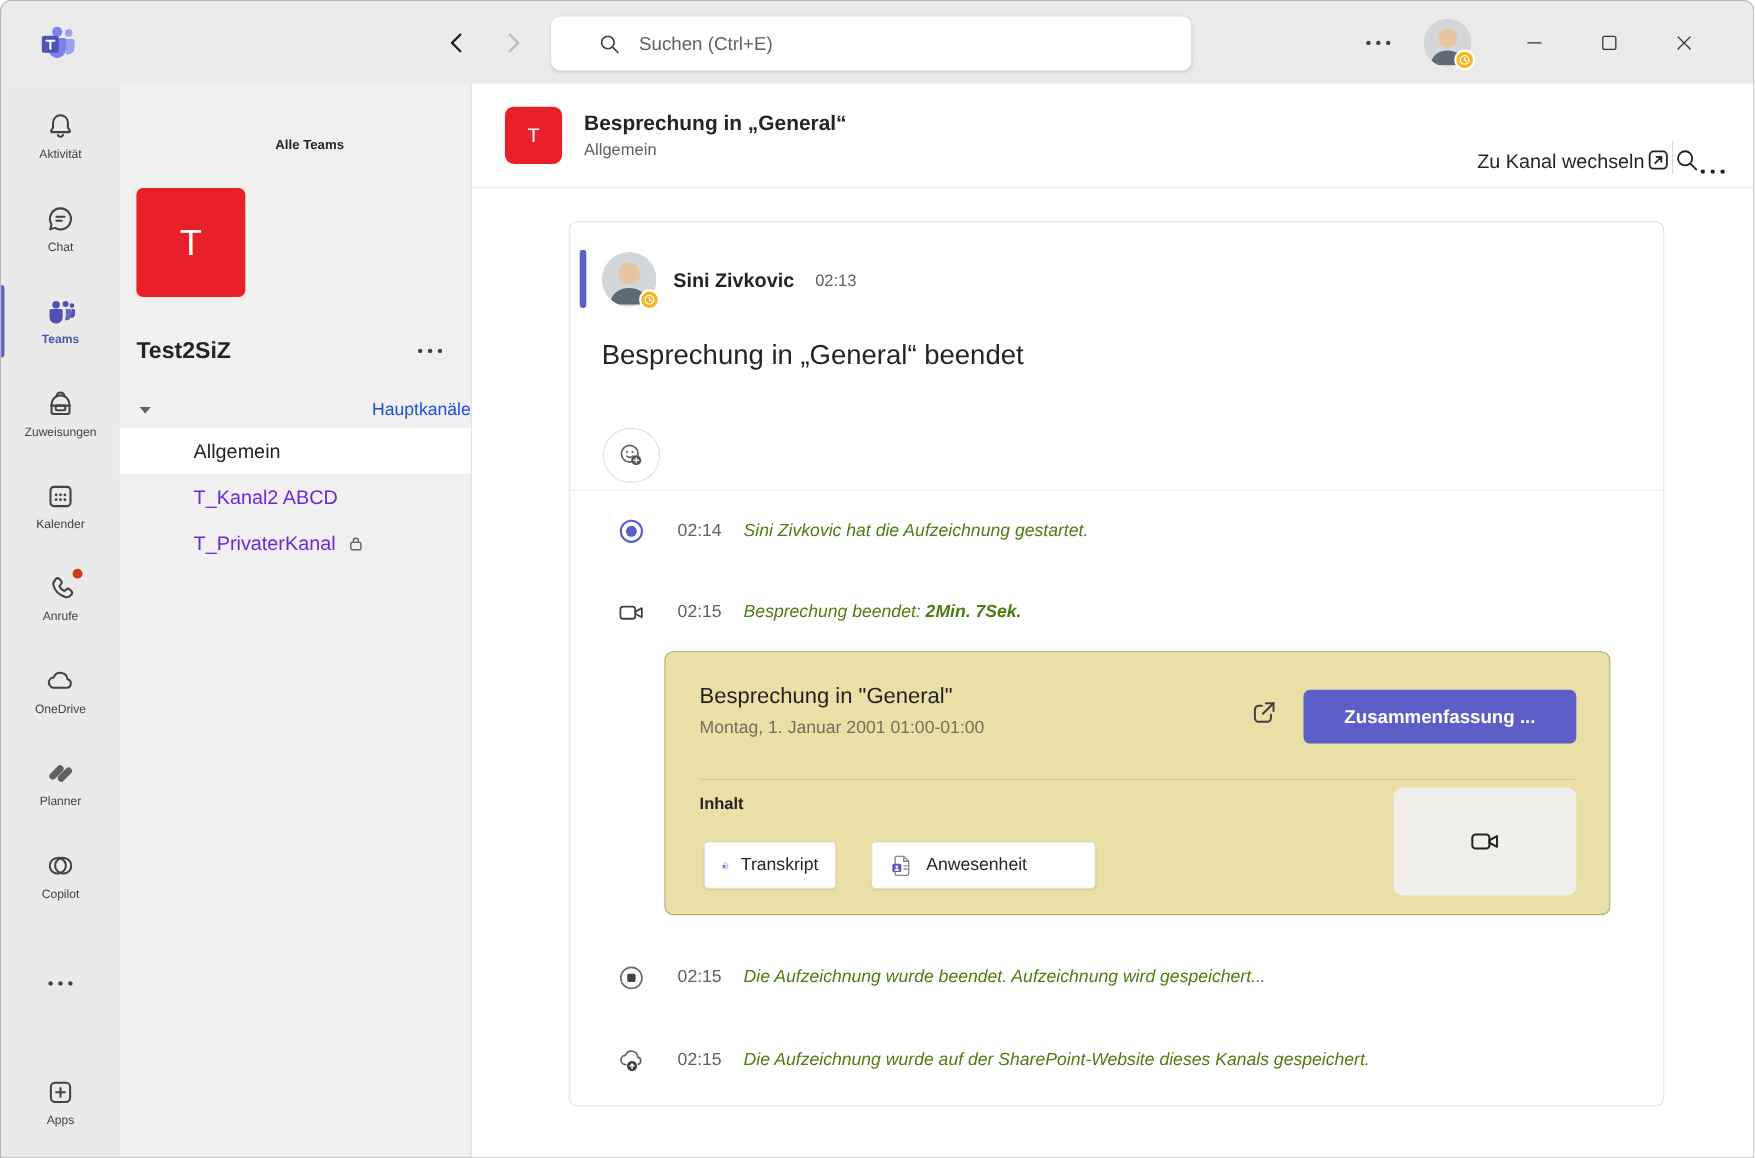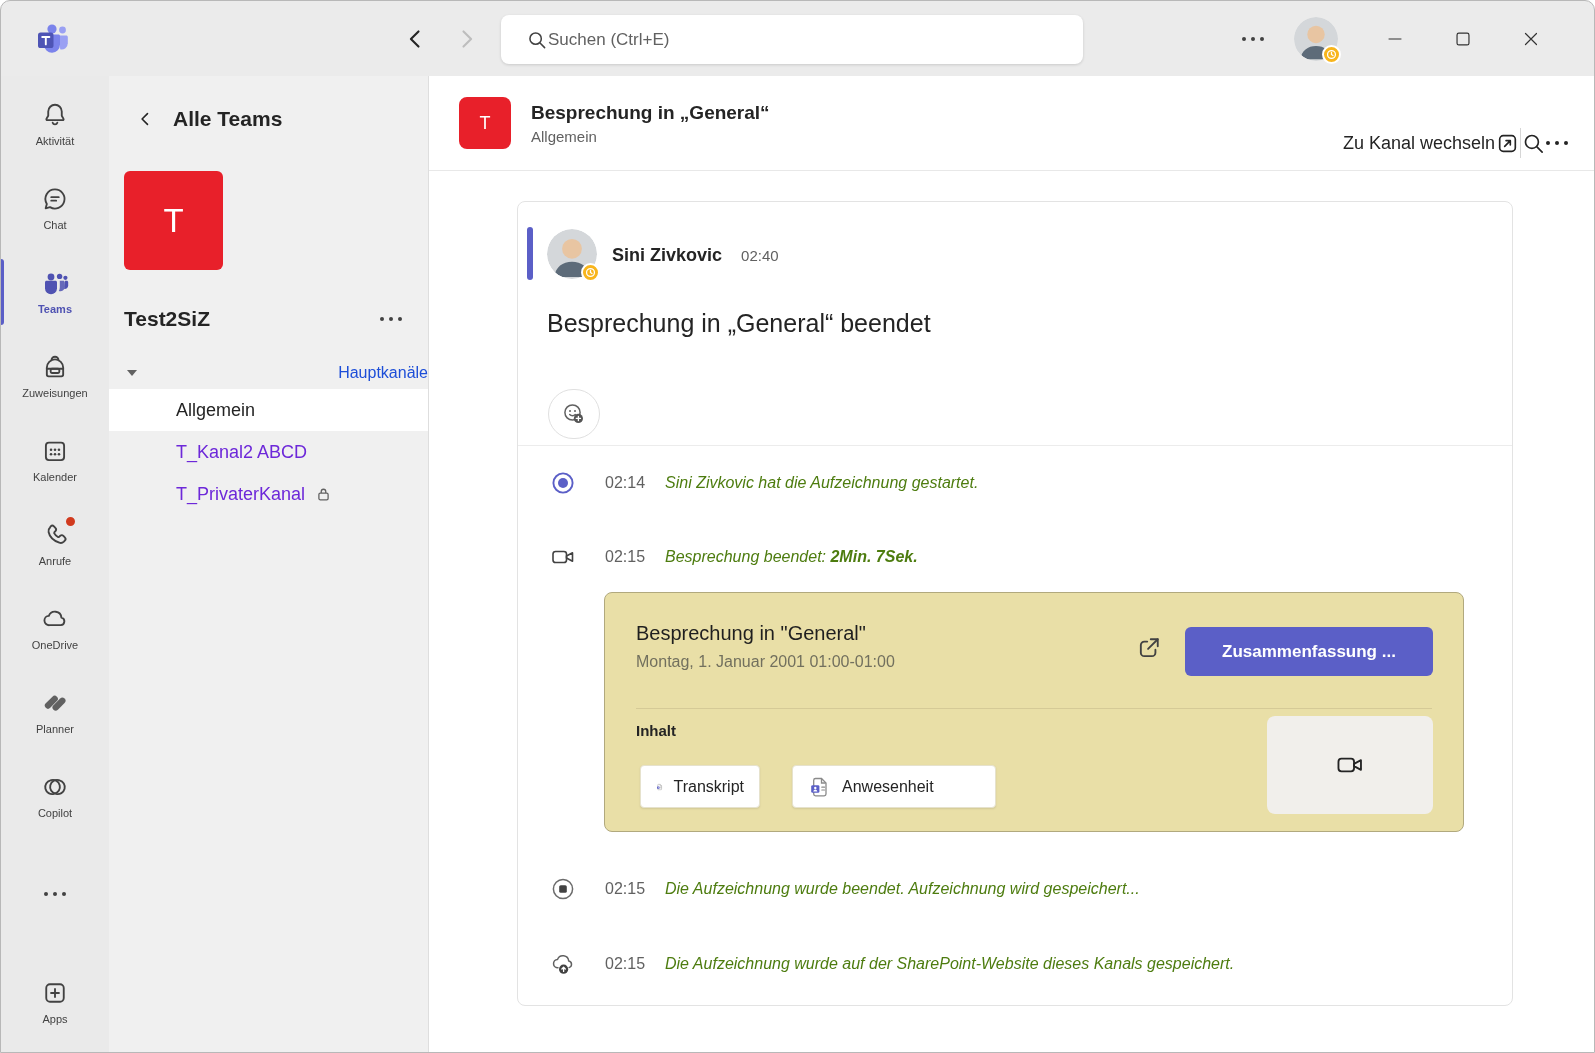--- a/index.html
+++ b/index.html
@@ -4,21 +4,21 @@
 <style>
   * { margin:0; padding:0; box-sizing:border-box; }
   html,body { width:1595px; height:1053px; background:#fff; font-family:"Liberation Sans", sans-serif; overflow:hidden; }
   .window { width:1595px; height:1053px; background:#ebebeb; border:1px solid #b8b8b8; border-radius:10px 10px 0 0; overflow:hidden; display:flex; flex-direction:column; }
 
   
   .titlebar { position:relative; flex:0 0 75px; height:75px; }
   .tb-logo { position:absolute; left:33px; top:17px; width:42px; height:42px; }
   .tb-back { position:absolute; left:400px; top:24px; width:28px; height:28px; color:#242424; }
   .tb-fwd  { position:absolute; left:452px; top:24px; width:28px; height:28px; color:#bdbdbd; }
-  .searchbox { position:absolute; left:500px; top:14px; width:582px; height:49px; background:#fff; border-radius:8px; box-shadow:0 1px 3px rgba(0,0,0,.14); display:flex; align-items:center; padding-left:25px; }
+  .searchbox { position:absolute; left:500px; top:14px; width:582px; height:49px; background:#fff; border-radius:8px; box-shadow:0 1px 3px rgba(0,0,0,.14); display:flex; align-items:center; padding-left:42px; gap:16px; }
   .searchbox svg { width:22px; height:22px; color:#424242; flex:0 0 auto; }
   .searchbox input { border:none; outline:none; background:transparent; font-family:inherit; font-size:17px; color:#424242; width:440px; }
   .searchbox input::placeholder { color:#616161; opacity:1; }
   .tb-more { position:absolute; left:1232px; top:26px; width:40px; height:24px; display:flex; align-items:center; justify-content:center; }
   .avatar-wrap { position:absolute; width:44px; height:44px; }
   .tb-avatar { left:1293px; top:16px; }
   .avatar-wrap svg.photo { width:100%; height:100%; border-radius:50%; display:block; }
   .status-badge { position:absolute; right:-3px; bottom:-3px; width:19px; height:19px; border-radius:50%; background:var(--away-yellow,#f8b51c); border:2px solid #fff; display:flex; align-items:center; justify-content:center; }
   .status-badge svg { width:11px; height:11px; }
   .winbtn { position:absolute; top:15px; width:46px; height:46px; display:flex; align-items:center; justify-content:center; color:#333; }
@@ -36,57 +36,57 @@
   .rail-item.selected::before { content:""; position:absolute; left:0; top:9px; bottom:9px; width:3px; border-radius:0 3px 3px 0; background:var(--accent,#5b5fc7); }
   .rail-dot-badge { position:absolute; top:13px; right:32px; width:13px; height:13px; border-radius:50%; background:var(--badge-red,#d13a1e); border:2px solid #eaeaea; }
   .rail-more { height:40px; margin-top:36px; display:flex; align-items:center; justify-content:center; color:#424242; }
   .rail-item.apps { margin-top:auto; margin-bottom:8px; }
 
   .dots { display:flex; gap:5px; }
   .dots i { width:4px; height:4px; border-radius:50%; background:currentColor; display:block; }
 
   
   .sidebar { flex:0 0 320px; background:#f0f0f0; border-right:1px solid #dedede; }
-  .sb-header { display:flex; align-items:center; gap:18px; padding:30px 0 0 26px; height:56px; font-size:21px; font-weight:700; color:#242424; }
+  .sb-header { display:flex; align-items:center; gap:18px; padding:30px 0 0 26px; height:56px; font-size:12px; font-weight:700; color:#242424;flex-direction:column; }
   .sb-header svg { width:20px; height:20px; color:#242424; }
   .team-logo { width:99px; height:99px; margin:39px 0 0 15px; border-radius:6px; background:var(--team-red,#e8202a); color:#fff; display:flex; align-items:center; justify-content:center; font-size:33px; font-weight:400; }
   .team-row { display:flex; align-items:center; justify-content:space-between; margin:36px 26px 0 15px; height:26px; }
   .team-name { font-size:21px; font-weight:700; color:#242424; }
   .team-more { color:#424242; }
   .section-row { display:flex; align-items:center; gap:9px; margin:30px 0 5px 18px; height:22px; font-size:16px; color:#1d4ed8;justify-content:space-between; }
   .caret-down { width:0; height:0; border-left:5px solid transparent; border-right:5px solid transparent; border-top:6px solid #616161; }
   .channel { height:42px; display:flex; align-items:center; gap:10px; padding-left:67px; font-size:18px; color:#6d28d9; }
   .channel.selected { background:#fff; color:#242424; }
   .channel svg { width:17px; height:17px; color:#616161; }
 
   
   .main { flex:1; background:#fff; display:flex; flex-direction:column; min-width:0; }
   .main-header { flex:0 0 95px; display:flex; align-items:center; border-bottom:1px solid #e8e8e8; }
   .mh-icon { width:52px; height:52px; margin-left:30px; border-radius:8px; background:var(--team-red,#e8202a); color:#fff; font-size:18px; display:flex; align-items:center; justify-content:center; }
   .mh-titles { margin-left:20px; }
   .mh-title { font-size:19px; font-weight:700; color:#242424; }
   .mh-sub { font-size:15px; color:#616161; margin-top:4px; }
-  .mh-actions { margin-left:auto; margin-right:26px; display:flex; align-items:center; color:#242424;margin-top:40px; }
+  .mh-actions { margin-left:auto; margin-right:26px; display:flex; align-items:flex-end; color:#242424;margin-top:40px; }
   .mh-switch { font-size:18px; cursor:default; }
   .mh-actions svg { width:25px; height:25px; }
   .mh-sep { width:1px; height:30px; background:#d6d6d6; }
 
   .content { flex:1; position:relative; }
   .msg-card { position:absolute; left:88px; top:30px; width:996px; height:805px; background:#fff; border:1px solid #e3e3e3; border-radius:8px; }
   .accent-bar { position:absolute; left:9px; top:25px; width:6px; height:53px; border-radius:3px; background:var(--accent,#5b5fc7); }
   .msg-avatar { left:29px; top:27px; width:50px; height:50px; position:absolute; }
   .msg-head { position:absolute; left:94px; top:28px; height:50px; display:flex; align-items:center; gap:19px; }
   .msg-author { font-size:18px; font-weight:600; color:#242424; }
   .msg-time { font-size:15px; color:#616161; }
   .msg-title { position:absolute; left:29px; top:107px; font-size:25px; font-weight:400; color:#242424; }
   .react-btn { position:absolute; left:30px; top:187px; width:52px; height:50px; background:#fff; border:1px solid #e0e0e0; border-radius:25px; display:flex; align-items:center; justify-content:center; }
   .react-btn svg { width:26px; height:26px; }
   .card-divider { position:absolute; left:0; right:0; top:243px; height:1px; background:#ececec; }
 
-  .event { position:absolute; left:32px; right:30px; height:36px; display:flex; align-items:center; }
+  .event { position:absolute; left:43px; right:30px; height:36px; display:flex; align-items:center; }
   .ev1 { top:263px; } .ev2 { top:337px; } .ev3 { top:669px; } .ev4 { top:744px; }
   .ev-icon { width:26px; height:26px; flex:0 0 26px; display:flex; align-items:center; justify-content:center; }
   .ev-icon svg { width:26px; height:26px; }
   .ev-time { margin-left:29px; width:44px; font-size:16px; color:#616161; flex:0 0 44px; }
   .ev-text { margin-left:16px; font-size:16px; color:#4d7c0f; white-space:nowrap;font-style:italic; }
   .ev-text b { font-weight:700; }
 
   .meeting-card { position:absolute; left:86px; top:390px; width:860px; height:240px; background:var(--meeting-card-bg,#e9dfa7); border:1px solid #b1a97e; border-radius:8px; }
   .mc-title { position:absolute; left:31px; top:29px; font-size:20px; color:#1f1f1f; }
   .mc-date { position:absolute; left:31px; top:60px; font-size:16px; color:#72705e; }
@@ -362,21 +362,21 @@
             <span class="status-badge">
               <svg viewBox="0 0 12 12" fill="none" stroke="#fff" stroke-width="1.4" stroke-linecap="round">
                   <circle cx="6" cy="6" r="4.3"></circle>
                   <path d="M6 3.8V6l1.6 1.2"></path>
                 </svg>
             </span>
           </div>
 
           <div class="msg-head">
             <span class="msg-author">Sini Zivkovic</span>
-            <span class="msg-time">02:40</span>
+            <span class="msg-time">02:13</span>
           </div>
 
           <div class="msg-title">Besprechung in „General“ beendet</div>
 
           <div class="react-btn">
             <svg viewBox="0 0 26 26">
               <circle cx="11.5" cy="11.5" r="7.6" fill="none" stroke="#616161" stroke-width="1.5"></circle>
               <circle cx="9" cy="10" r="1" fill="#616161"></circle>
                 <circle cx="14" cy="10" r="1" fill="#616161"></circle>
               <path d="M8.7 13.6a3.8 3.8 0 0 0 5.6 0" fill="none" stroke="#616161" stroke-width="1.5" stroke-linecap="round"></path>

